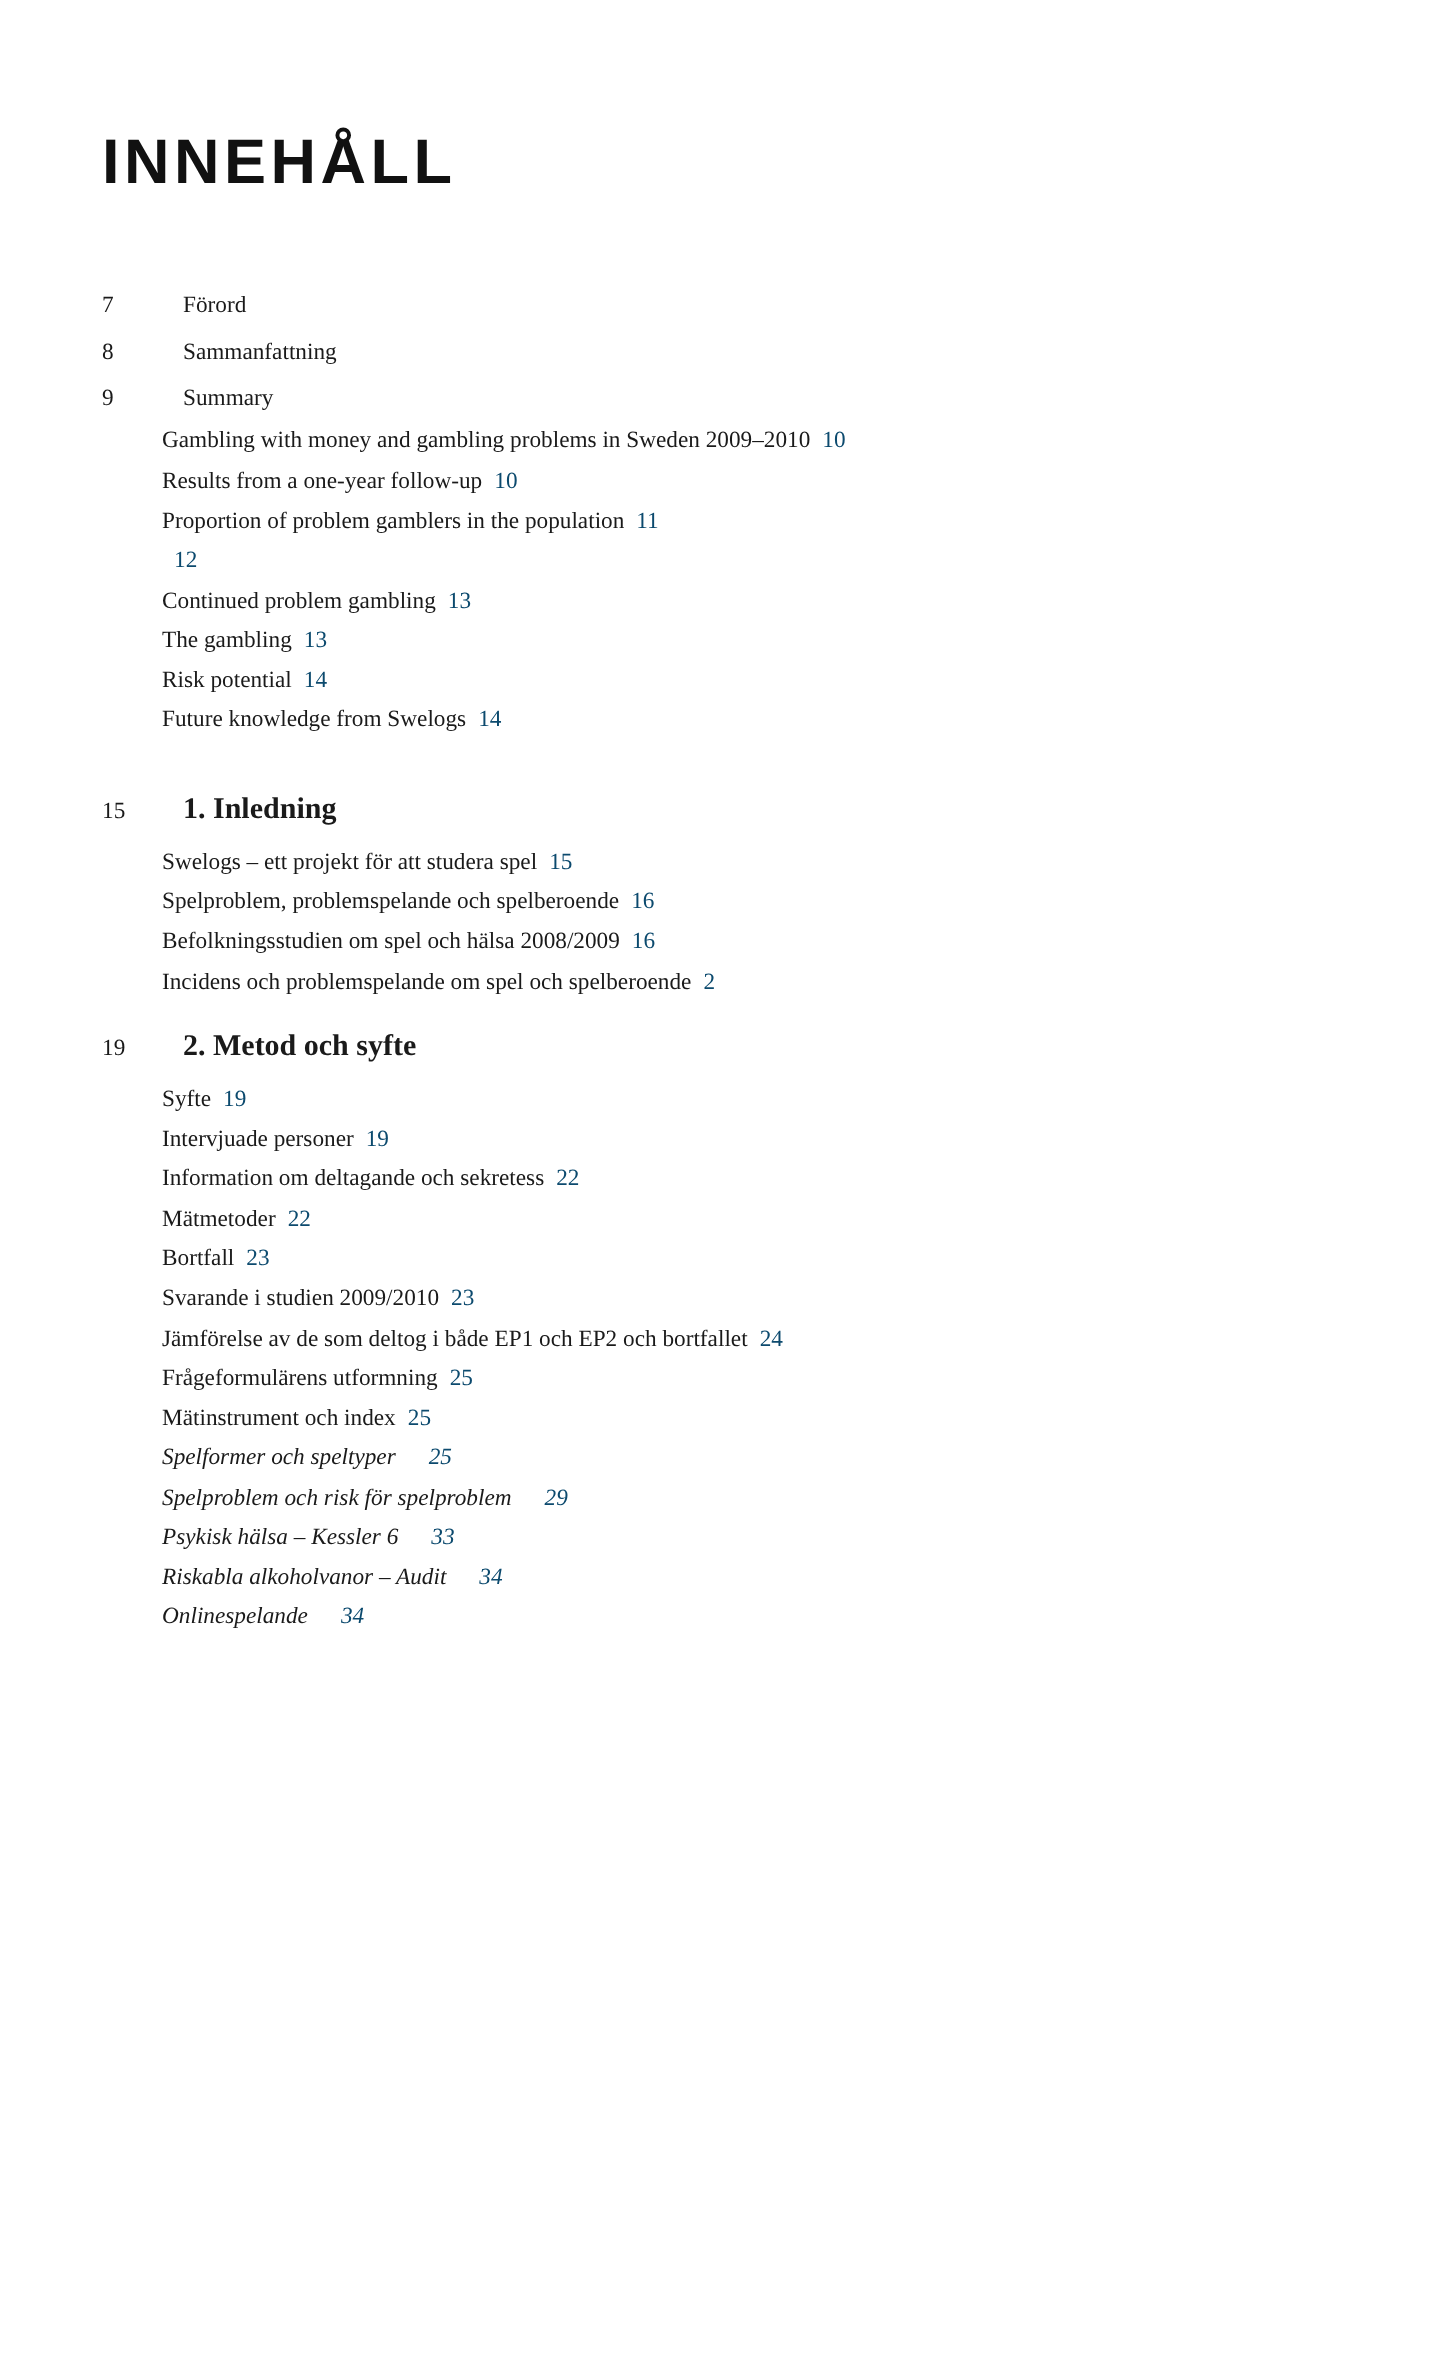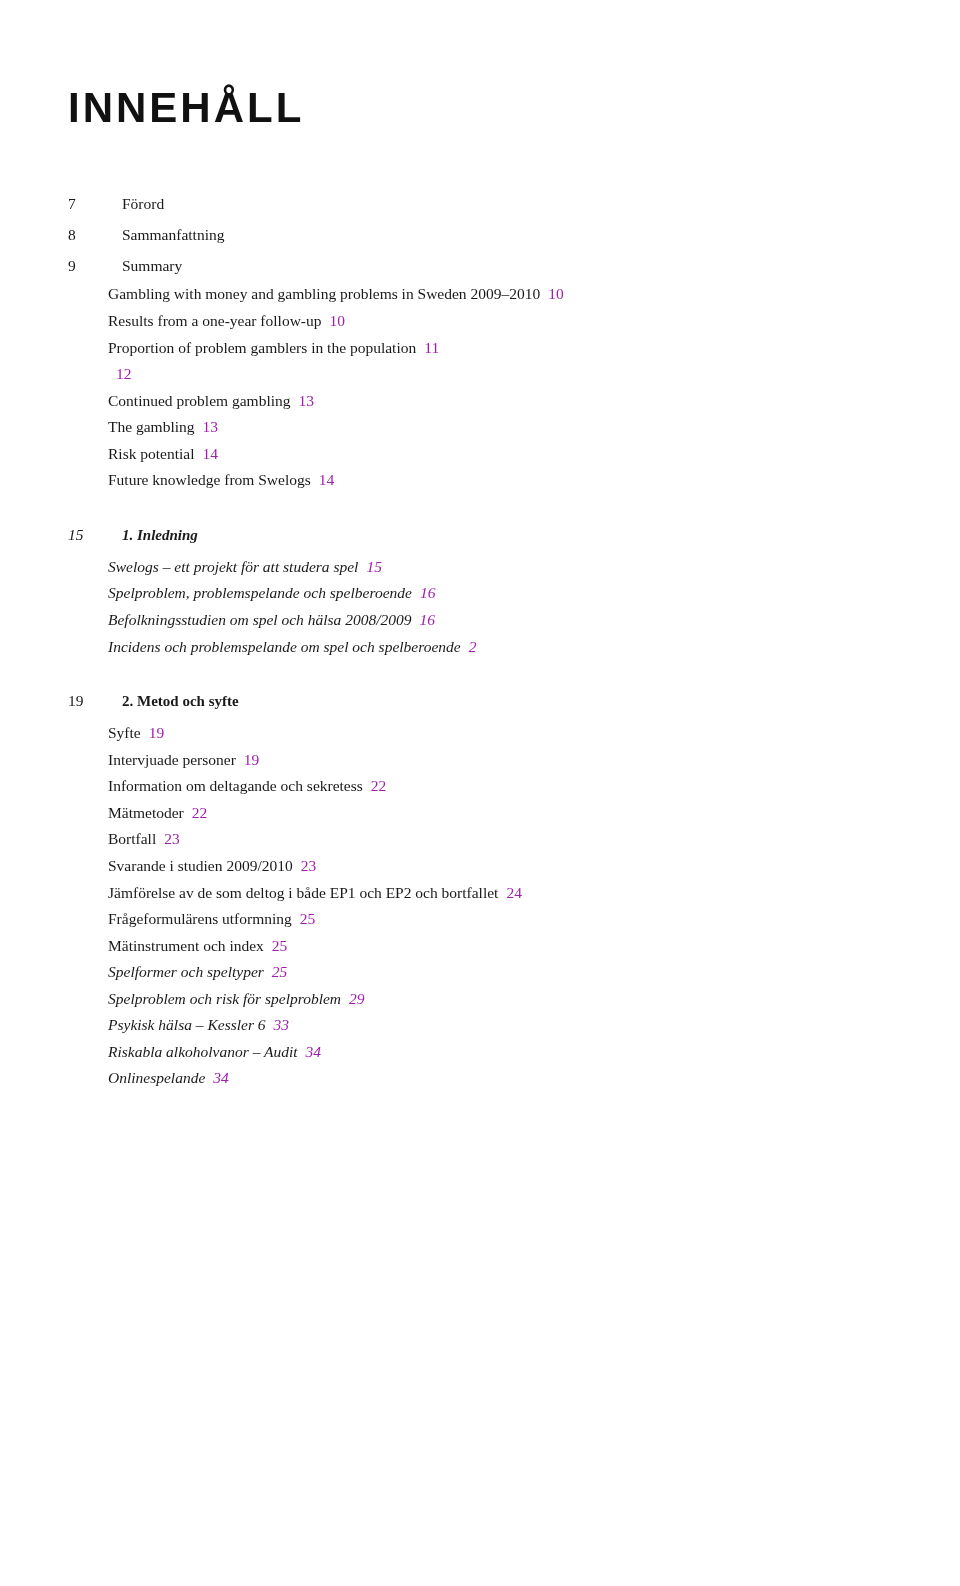--- a/index.html
+++ b/index.html
@@ -43,40 +43,41 @@
       flex-shrink: 0;
     }
 
     .toc-label {
       font-size: 15.5px;
       color: #1a1a1a;
     }
 
     .toc-inline-page {
       margin-left: 8px;
-      color: #a21caf;
+      color: #0c4a6e;
     }
 
     .section-heading {
-      font-size: 15px;
+      font-size: 20px;
       font-weight: bold;
       margin-bottom: 4px;
       margin-top: 2px;
     }
 
     .sub-entry {
       display: flex;
       align-items: baseline;
       margin-bottom: 1px;
       line-height: 1.65;
       font-size: 15.5px;
     }
 
     .italic-entry {
       font-style: italic;
+      gap: 14px;
     }
   </style>
 </head>
 <body>
 
 <div class="page-title">INNEHÅLL</div>
 
 <div>
 
   <div class="toc-entry" style="margin-bottom:6px;">
@@ -122,21 +123,21 @@
         <span class="toc-label">Risk potential</span>
         <span class="toc-inline-page">14</span>
       </div>
       <div class="sub-entry">
         <span class="toc-label">Future knowledge from Swelogs</span>
         <span class="toc-inline-page">14</span>
       </div>
     </div>
   </div>
 
-  <div style="margin-bottom: 28px; font-style: italic;">
+  <div style="margin-bottom: 12px;">
     <div class="toc-entry" style="margin-bottom:3px;">
       <span class="toc-page-num">15</span>
       <span class="toc-label section-heading">1. Inledning</span>
     </div>
     <div style="padding-left: 40px;">
       <div class="sub-entry">
         <span class="toc-label">Swelogs – ett projekt för att studera spel</span>
         <span class="toc-inline-page">15</span>
       </div>
       <div class="sub-entry">

